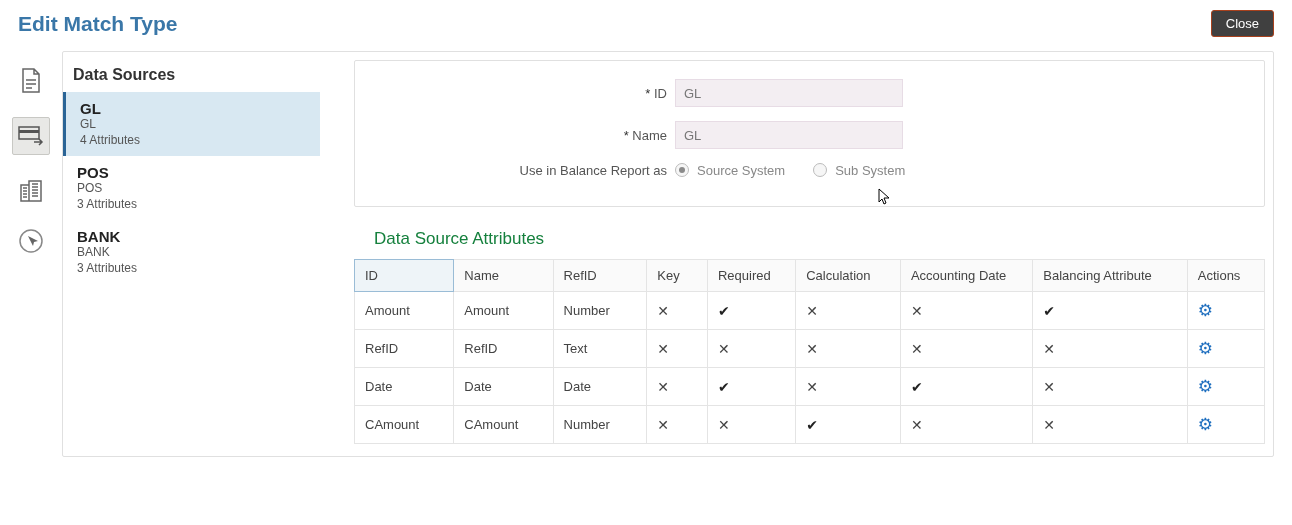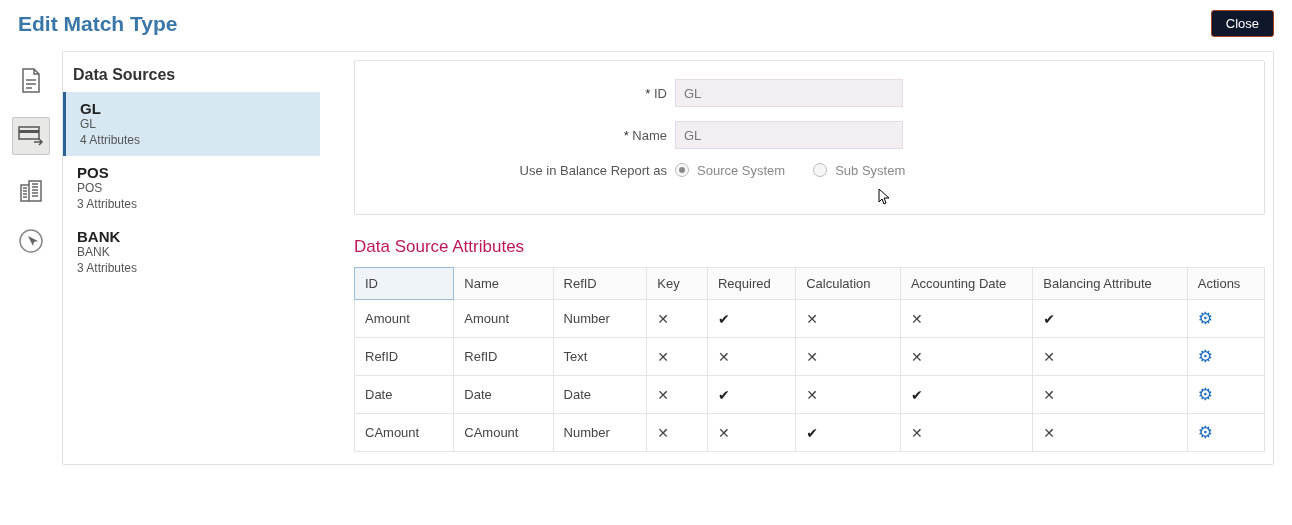--- a/index.html
+++ b/index.html
@@ -15,21 +15,21 @@
     justify-content: space-between;
     align-items: center;
     padding: 10px 18px 14px 18px;
   }
   .page-title {
     color: #3a77a8;
     font-size: 21px;
     font-weight: bold;
   }
   .close-btn {
-    background: #0f172a;
+    background: #404040;
     color: #fff;
     border: 1px solid #a8411d;
     border-radius: 3px;
     padding: 5px 14px;
     font-size: 13px;
     cursor: pointer;
   }
   .main-wrap {
     display: flex;
     align-items: flex-start;
@@ -94,21 +94,21 @@
     color: #555;
     line-height: 1.3;
   }
   .detail-panel {
     flex: 1;
     padding: 0 0 12px 0;
   }
   .form-box {
     border: 1px solid #e0e0e0;
     margin: 8px 8px 18px 8px;
-    padding: 18px 20px 36px 20px;
+    padding: 18px 20px 28px 20px;
     border-radius: 2px;
   }
   .form-row {
     display: flex;
     align-items: center;
     margin-bottom: 14px;
   }
   .form-label-wrap {
     width: 300px;
     text-align: right;
@@ -149,22 +149,23 @@
   }
   .radio-circle.checked::after {
     content: "";
     width: 6px;
     height: 6px;
     background: #8a8a8a;
     border-radius: 50%;
   }
   .attrs-title {
     font-size: 17px;
-    color: #be185d;
+    color: #15803d;
     padding: 4px 8px 10px 8px;
+    margin-left: 20px;
   }
   table.attr-table {
     width: calc(100% - 16px);
     margin: 0 8px;
     border-collapse: collapse;
     border: 1px solid #d9d9d9;
   }
   table.attr-table th, table.attr-table td {
     border: 1px solid #e4e4e4;
     padding: 8px 10px;

